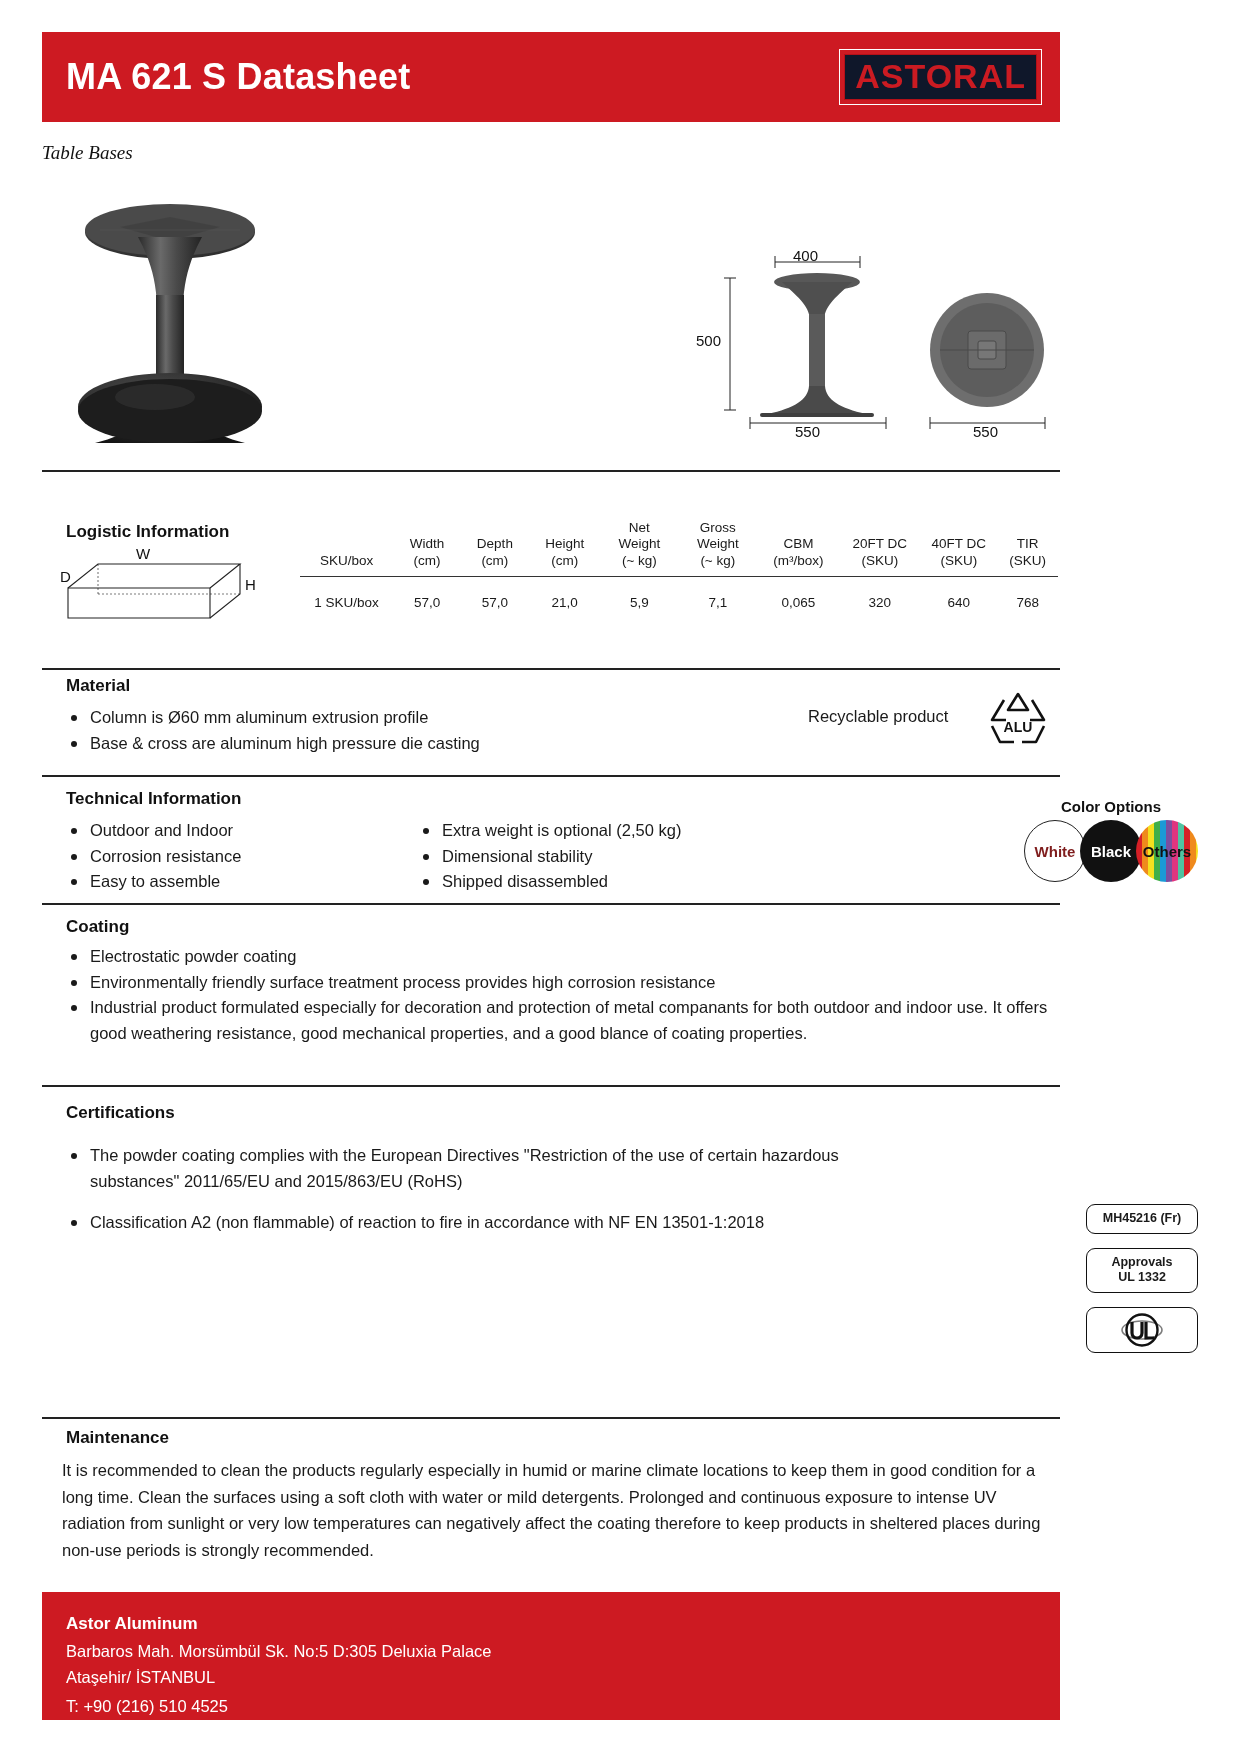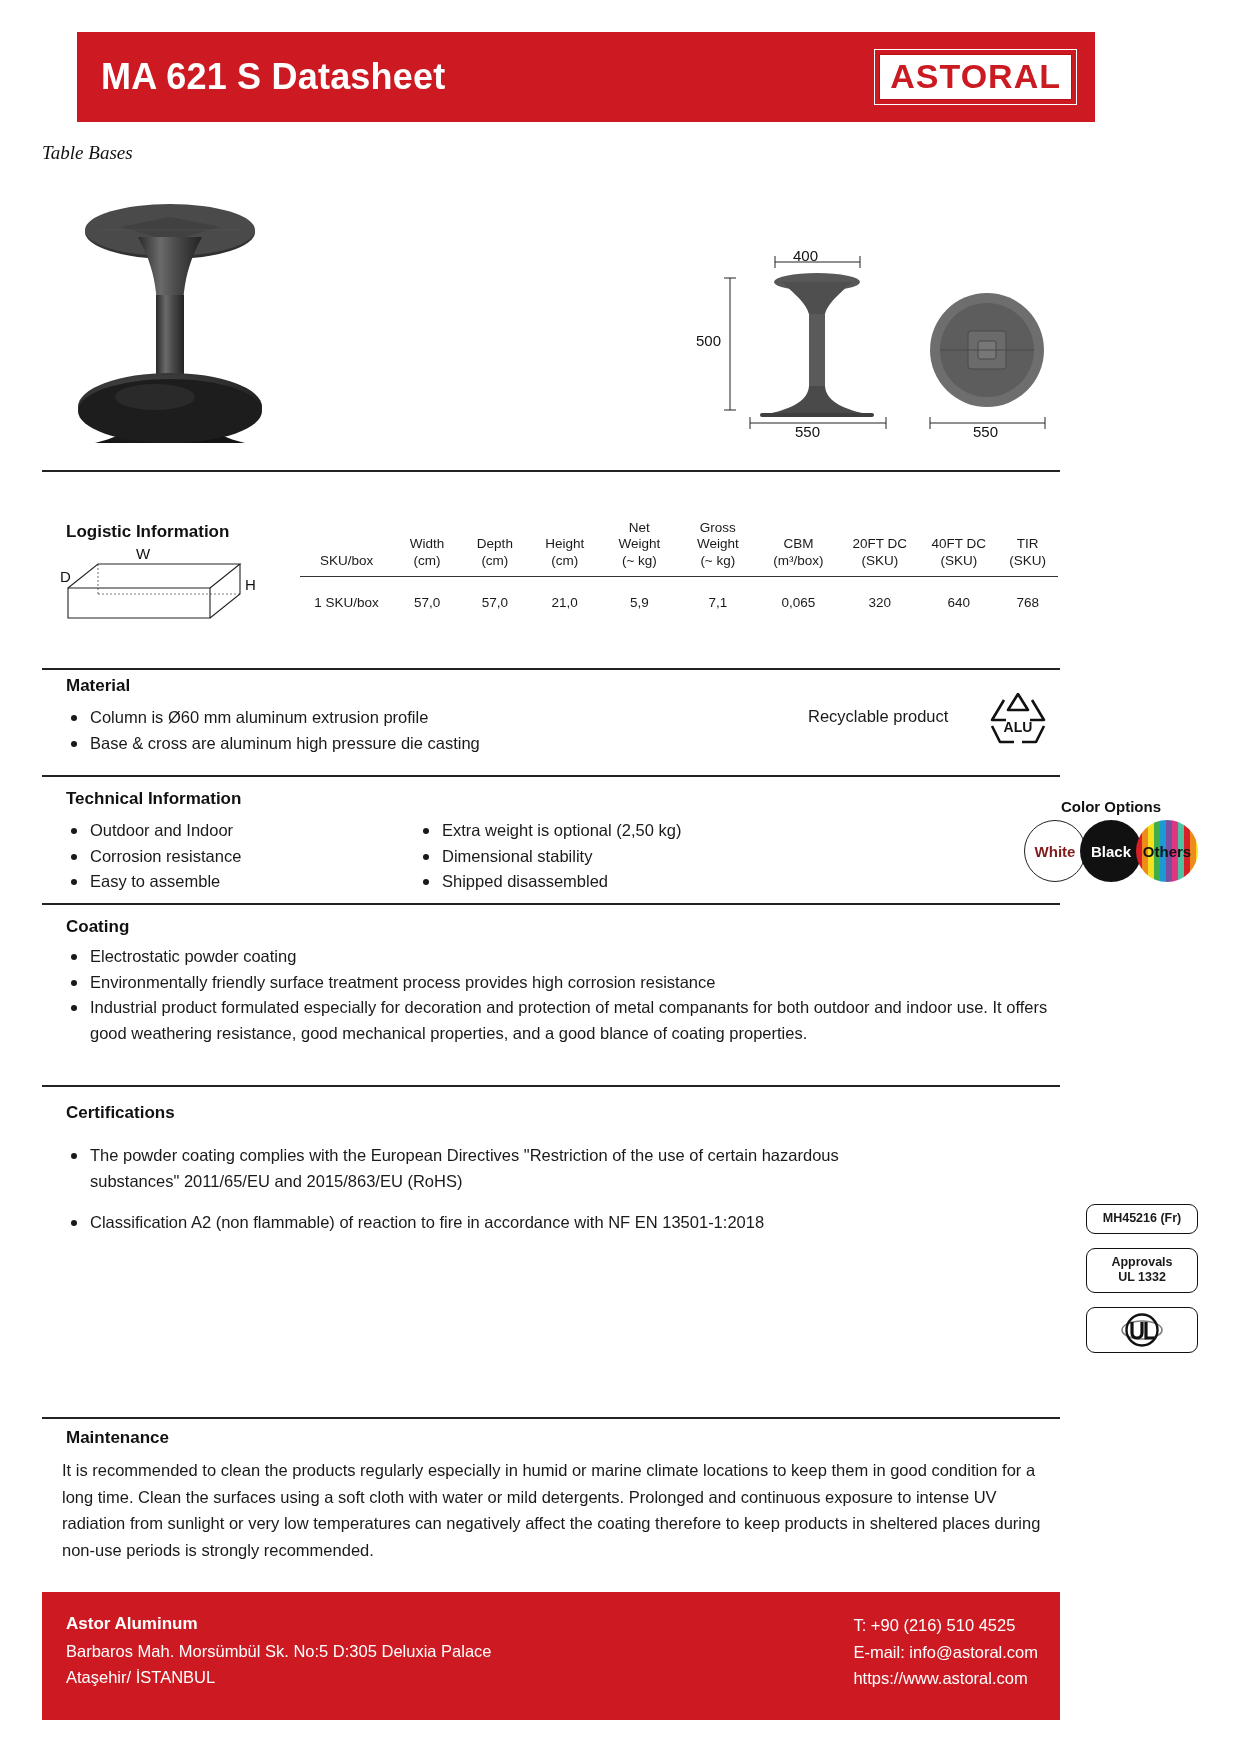--- a/index.html
+++ b/index.html
@@ -12,35 +12,34 @@
   }
   .page { position: relative; width: 1240px; height: 1753px; }
 
   
   .header {
     position: absolute; left: 42px; top: 32px;
     width: 1018px; height: 90px;
     background: #cd1a22;
     display: flex; align-items: center; justify-content: space-between;
     padding: 0 18px 0 24px;
-    margin-left: 35px;
   }
   .header-title {
     color: #ffffff;
     font-size: 36px;
     font-weight: bold;
     letter-spacing: 0.2px;
   }
   .logo-box {
     background: #cd1a22;
     padding: 4px;
     border: 1px solid #ffffff;
   }
   .logo-inner {
-    background: #ffffff;
+    background: #0f172a;
     border: 1px solid #b51018;
     padding: 4px 10px 6px 10px;
   }
   .logo-text {
     color: #cb1b22;
     font-size: 34px;
     font-weight: bold;
     letter-spacing: 1px;
     line-height: 1;
     font-family: "Liberation Sans", sans-serif;
@@ -162,20 +161,21 @@
     font-size: 16.5px; line-height: 1.62; color: #1a1a1a;
   }
 
   
   .footer {
     position: absolute; left: 42px; top: 1592px;
     width: 1018px; height: 128px;
     background: #cd1a22; color: #ffffff;
     display: flex; justify-content: space-between;
     padding: 18px 22px 0 24px;
+    flex-direction: column;
   }
   .f-left { font-size: 16.5px; line-height: 1.62; }
   .f-left .co { font-weight: bold; font-size: 17px; }
   .f-right { font-size: 16.5px; line-height: 1.62; text-align: left; padding-top: 2px; }
   .dot-mark { position: absolute; left: 62px; top: 1588px; color: #fff; font-size: 10px; }
 </style>
 </head>
 <body>
 
 <div class="page">

